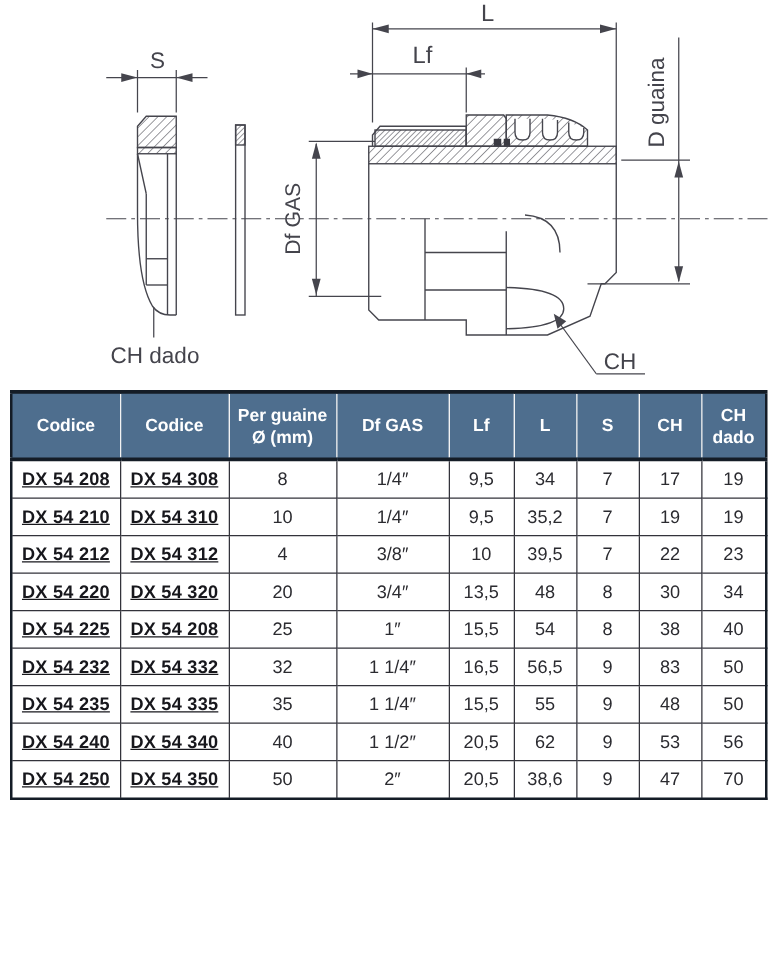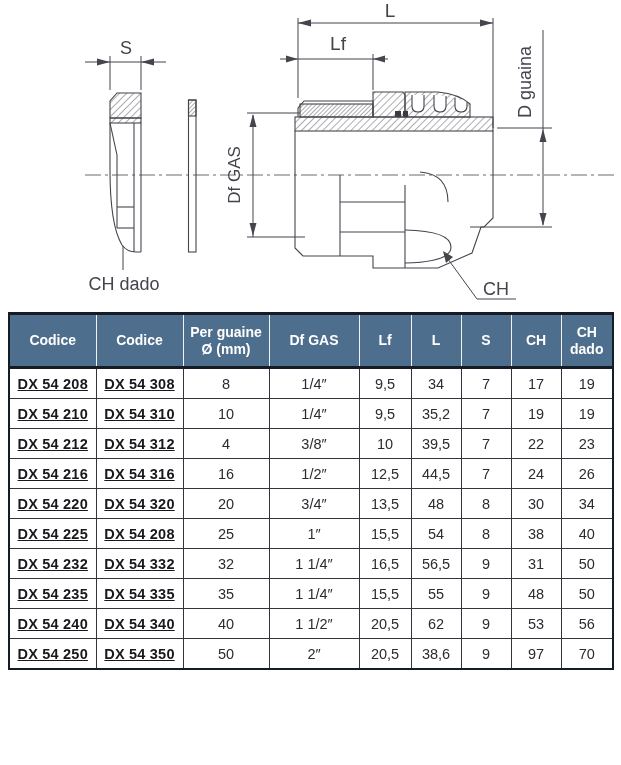--- a/index.html
+++ b/index.html
@@ -224,31 +224,20 @@
         <td class="code">DX 54 312</td>
         <td>4</td>
         <td>3/8″</td>
         <td>10</td>
         <td>39,5</td>
         <td>7</td>
         <td>22</td>
         <td>23</td>
       </tr>
       <tr>
-        <td class="code">DX 54 216</td>
-        <td class="code">DX 54 316</td>
-        <td>16</td>
-        <td>1/2″</td>
-        <td>12,5</td>
-        <td>44,5</td>
-        <td>7</td>
-        <td>24</td>
-        <td>26</td>
-      </tr>
-      <tr>
         <td class="code">DX 54 220</td>
         <td class="code">DX 54 320</td>
         <td>20</td>
         <td>3/4″</td>
         <td>13,5</td>
         <td>48</td>
         <td>8</td>
         <td>30</td>
         <td>34</td>
       </tr>
@@ -264,21 +253,21 @@
         <td>40</td>
       </tr>
       <tr>
         <td class="code">DX 54 232</td>
         <td class="code">DX 54 332</td>
         <td>32</td>
         <td>1 1/4″</td>
         <td>16,5</td>
         <td>56,5</td>
         <td>9</td>
-        <td>31</td>
+        <td>83</td>
         <td>50</td>
       </tr>
       <tr>
         <td class="code">DX 54 235</td>
         <td class="code">DX 54 335</td>
         <td>35</td>
         <td>1 1/4″</td>
         <td>15,5</td>
         <td>55</td>
         <td>9</td>
@@ -297,17 +286,17 @@
         <td>56</td>
       </tr>
       <tr>
         <td class="code">DX 54 250</td>
         <td class="code">DX 54 350</td>
         <td>50</td>
         <td>2″</td>
         <td>20,5</td>
         <td>38,6</td>
         <td>9</td>
-        <td>97</td>
+        <td>47</td>
         <td>70</td>
       </tr>
     </tbody>
 </table>
 
 </body></html>

